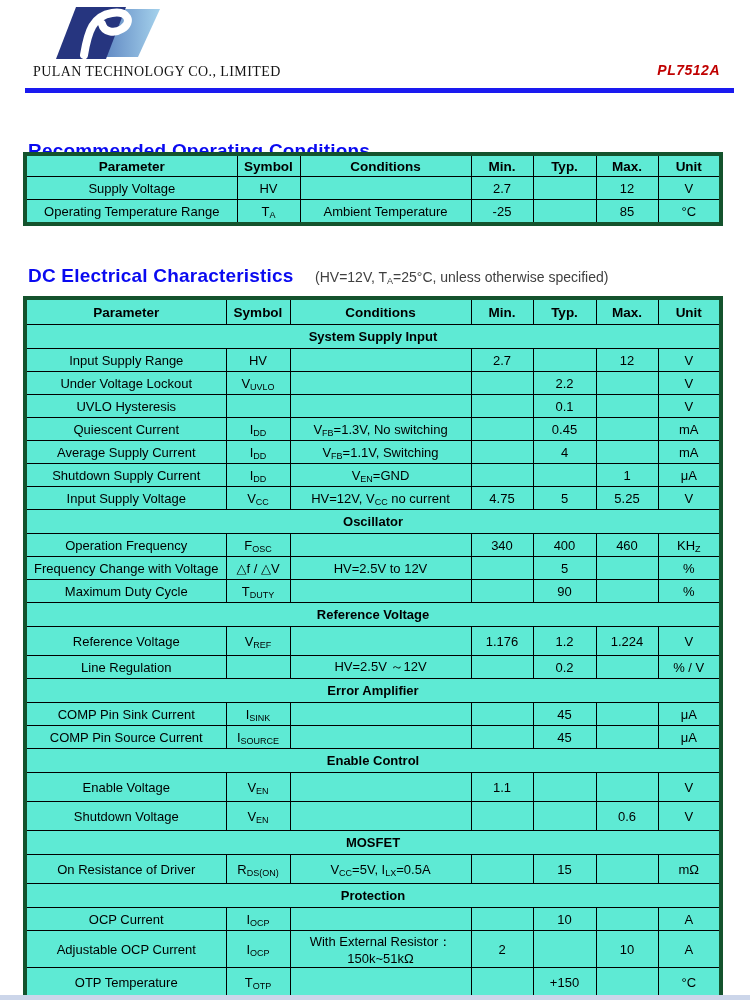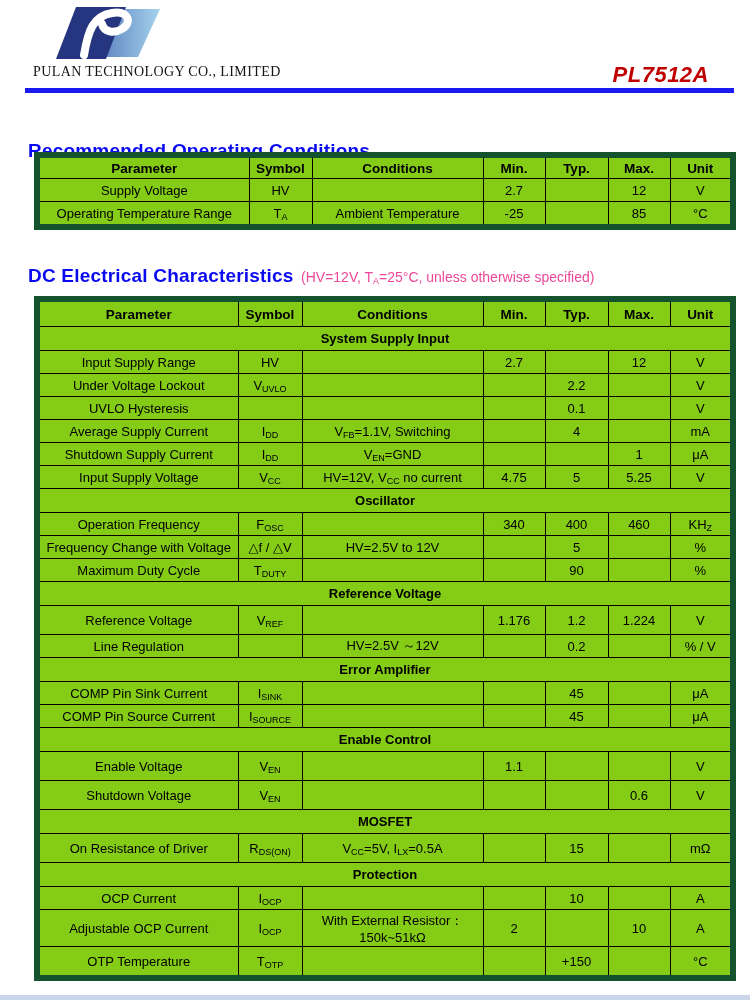--- a/index.html
+++ b/index.html
@@ -8,35 +8,35 @@
     font-family:"Liberation Sans",sans-serif;color:#000;overflow:hidden;
   }
   
   .logo{position:absolute;left:36px;top:5px;width:150px;height:56px;}
   .company{
     position:absolute;left:33px;top:64px;
     font-family:"Liberation Serif",serif;font-size:14px;color:#141414;
     letter-spacing:.4px;white-space:nowrap;
   }
   .part-number{
-    position:absolute;right:41px;top:62px;
-    font-size:22px;font-weight:bold;font-style:italic;color:var(--part_red,#c00000);
+    position:absolute;right:30px;top:62px;
+    font-size:14px;font-weight:bold;font-style:italic;color:var(--part_red,#c00000);
     letter-spacing:.5px;
   }
   .rule{position:absolute;left:25px;top:88px;width:709px;height:5px;background:var(--rule_blue,#1a1af0);}
   
   .t1-title{
     position:absolute;left:28px;top:140px;
     font-size:19px;font-weight:bold;color:var(--title_blue,#0a0af0);letter-spacing:.2px;
   }
   .t2-title{position:absolute;left:28px;top:265px;white-space:nowrap;}
   .t2-title .big{font-size:19px;font-weight:bold;color:var(--title_blue,#0a0af0);letter-spacing:.2px;}
-  .t2-title .small{font-size:14px;color:#ec4899;margin-left:3px;}
+  .t2-title .small{font-size:14px;color:#404040;margin-left:17px;}
   
-  table{border-collapse:collapse;table-layout:fixed;position:absolute;left:34px;border:6px solid #14532d;background:#84cc16;}
+  table{border-collapse:collapse;table-layout:fixed;position:absolute;left:23px;border:4px solid #14532d;background:#5eead4;}
   #table1{top:152px;width:696px;}
   #table2{top:296px;width:696px;}
   th,td{border:1px solid #000;vertical-align:middle;overflow:hidden;}
   th{font-size:13.5px;font-weight:bold;padding:0 2px;}
   td{font-size:13px;padding:0 2px;}
   .l{text-align:center;padding:0 4px;}
   .c{text-align:center;}
   #table1 th{height:20px;}
   #table1 td{height:22px;}
   #table2 th{height:24px;}
@@ -162,20 +162,29 @@
         <tr>
           <td class="l">UVLO Hysteresis</td>
           <td class="c"></td>
           <td class="l"></td>
           <td class="c"></td>
           <td class="c">0.1</td>
           <td class="c"></td>
           <td class="c">V</td>
         </tr>
         <tr>
+          <td class="l">Quiescent Current</td>
+          <td class="c">I<sub>DD</sub></td>
+          <td class="l">V<sub>FB</sub>=1.3V, No switching</td>
+          <td class="c"></td>
+          <td class="c">0.45</td>
+          <td class="c"></td>
+          <td class="c">mA</td>
+        </tr>
+        <tr>
           <td class="l">Average Supply Current</td>
           <td class="c">I<sub>DD</sub></td>
           <td class="l">V<sub>FB</sub>=1.1V, Switching</td>
           <td class="c"></td>
           <td class="c">4</td>
           <td class="c"></td>
           <td class="c">mA</td>
         </tr>
         <tr>
           <td class="l">Shutdown Supply Current</td>

